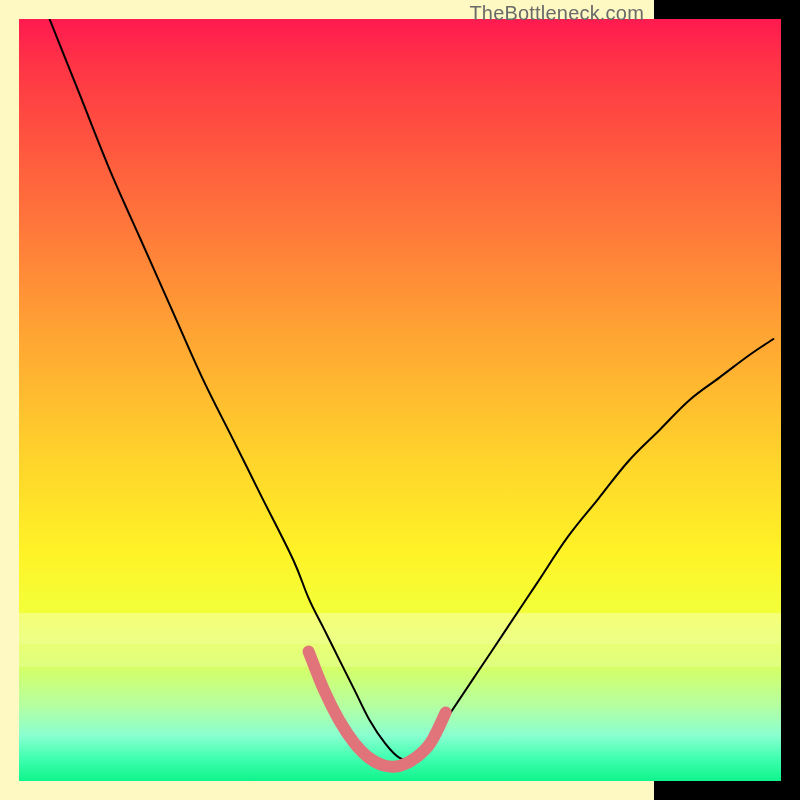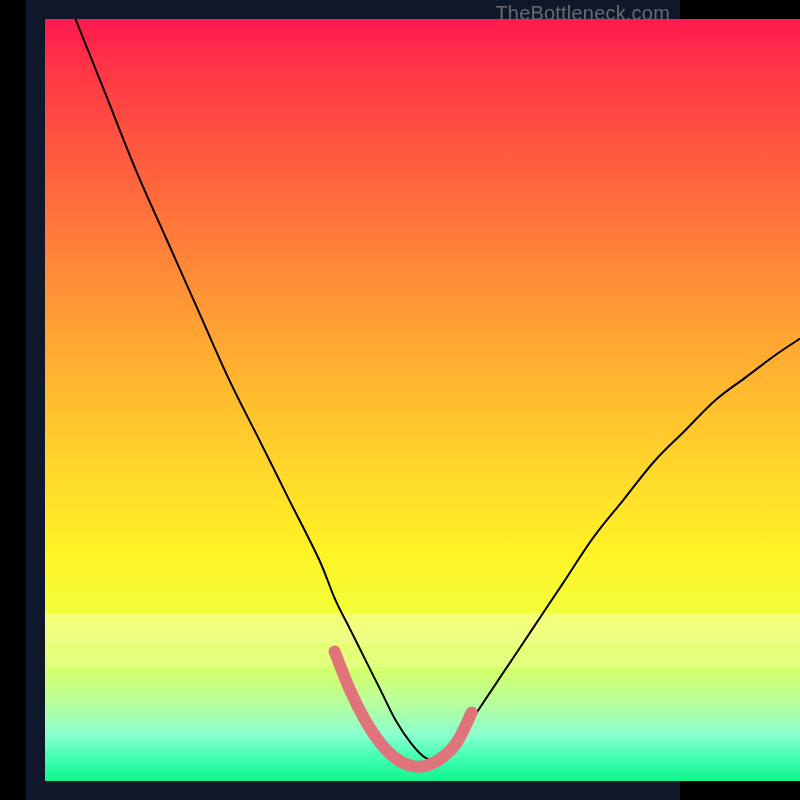--- a/index.html
+++ b/index.html
@@ -9,22 +9,21 @@
     height: 800px;
     background: #000;
     overflow: hidden;
   }
   .frame {
     position: absolute;
     left: 0;
     top: 0;
     width: 654px;
     height: 800px;
-    background: #0f172a;
-    margin-left: 26px;
+    background: #fef9c3;
   }
   .plot {
     position: absolute;
     left: 19px;
     top: 19px;
     width: 762px;
     height: 762px;
     background: linear-gradient(
       to bottom,
       #ff1a4f 0%,

